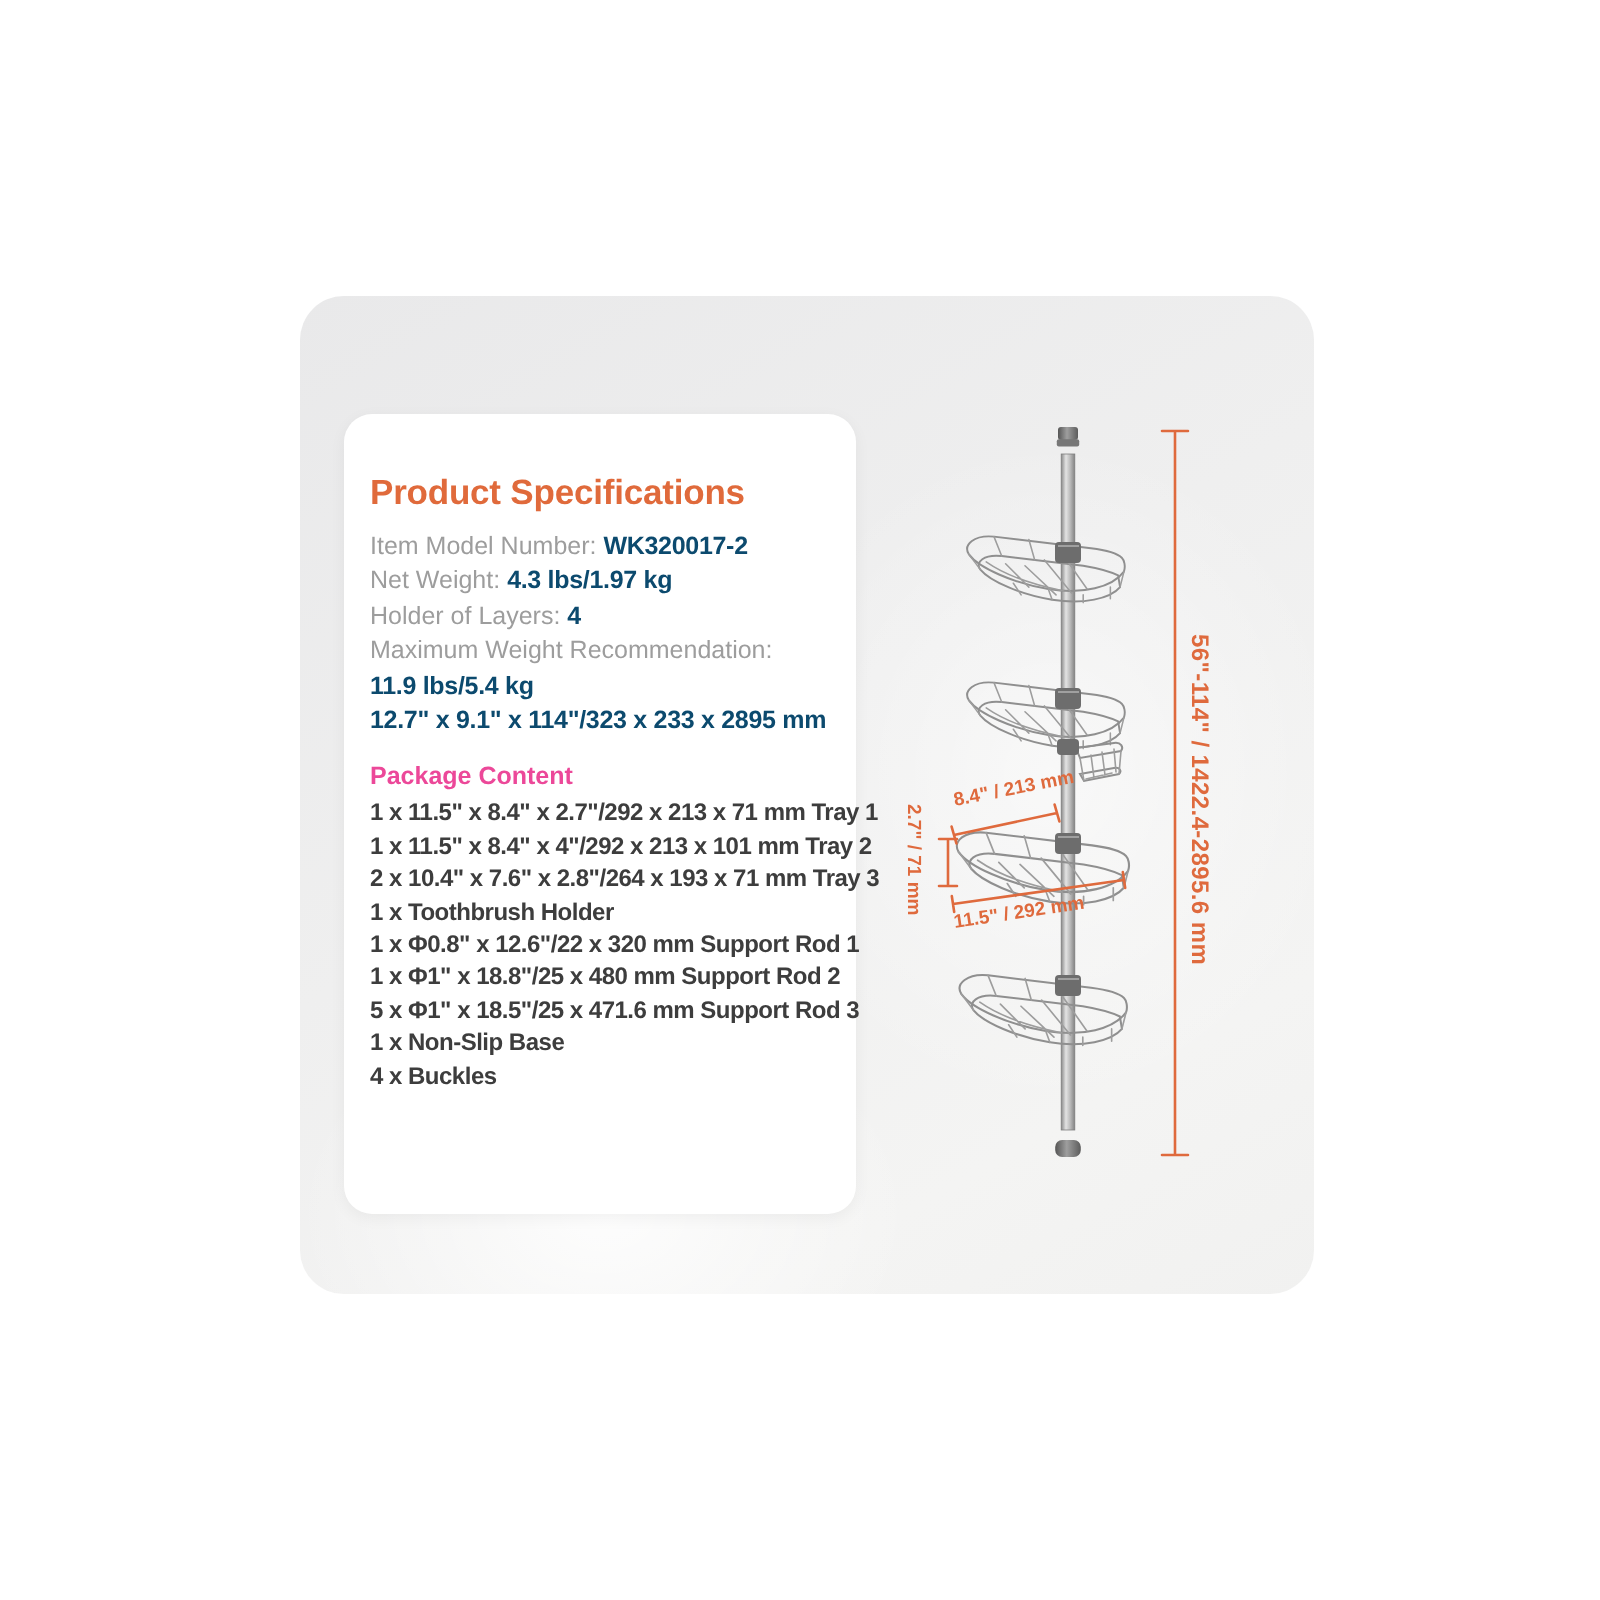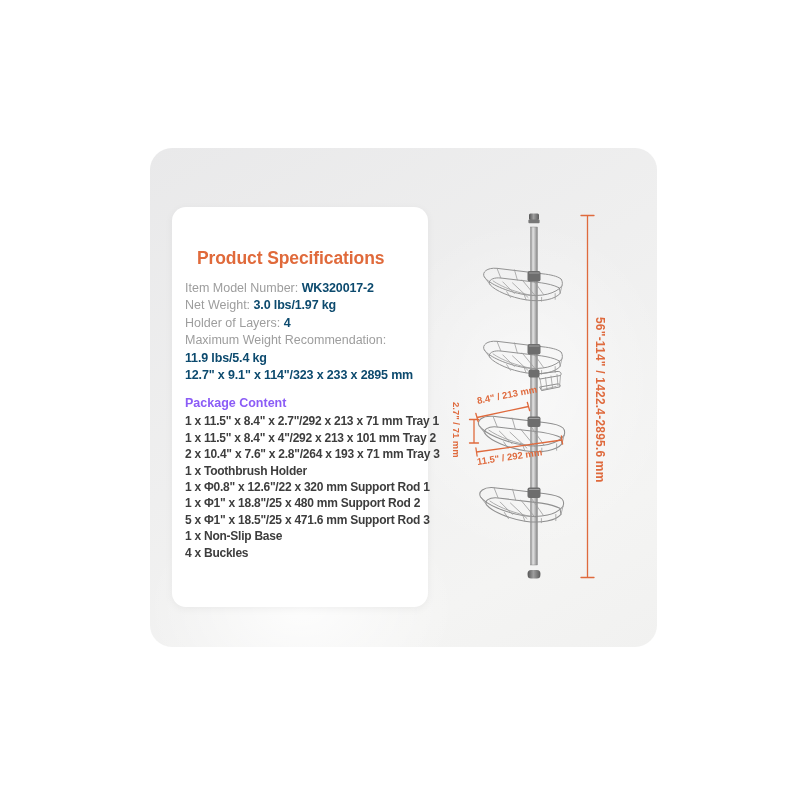--- a/index.html
+++ b/index.html
@@ -7,25 +7,25 @@
          font-family:"Liberation Sans","DejaVu Sans",sans-serif;}
   
   .panel{position:absolute;left:150px;top:148px;width:507px;height:499px;border-radius:22px;
          background:
            radial-gradient(220px 160px at 30% 92%, rgba(255,255,255,.85), rgba(255,255,255,0) 70%),
            radial-gradient(230px 260px at 74% 48%, rgba(255,255,255,.55), rgba(255,255,255,0) 65%),
            linear-gradient(150deg,#e9e9ea 0%,#efefef 45%,#f4f4f3 80%,#f1f1f0 100%);}
   
   .card{position:absolute;left:172px;top:207px;width:256px;height:400px;background:#ffffff;
         border-radius:14px;box-shadow:0 2px 8px rgba(0,0,0,.05);padding:29px 8px 0 13px;box-sizing:border-box;}
-  .card h1{margin:12px;font-size:17.5px;line-height:20px;font-weight:bold;color:#e06a3b;letter-spacing:-.1px;}
+  .card h1{margin:0;font-size:17.5px;line-height:20px;font-weight:bold;color:#e06a3b;letter-spacing:-.1px;}
   .rows{margin-top:9px;font-size:12.5px;line-height:17.4px;white-space:nowrap;}
   .rows .lbl{color:#9d9d9d;}
   .rows .val{color:#0c4a6e;font-weight:bold;letter-spacing:-.15px;}
-  .pkg-head{margin-top:10px;font-size:12.5px;line-height:19px;font-weight:bold;color:#8b5cf6;}
+  .pkg-head{margin-top:10px;font-size:12.5px;line-height:19px;font-weight:bold;color:#ec4899;}
   .pkg{font-size:12px;line-height:16.4px;font-weight:bold;color:#3d3d3d;letter-spacing:-.25px;white-space:nowrap;}
   
   .drawing{position:absolute;left:440px;top:200px;width:185px;height:400px;}
   .dim-label{position:absolute;color:#df6a3d;font-weight:bold;white-space:nowrap;}
   .lbl-depth{left:477px;top:395px;font-size:9.5px;transform:rotate(-11deg);transform-origin:0 50%;}
   .lbl-height{left:451px;top:402px;font-size:9.5px;writing-mode:vertical-rl;}
   .lbl-width{left:477px;top:456px;font-size:9.5px;transform:rotate(-8.5deg);transform-origin:0 50%;}
   .lbl-range{left:593px;top:317px;font-size:12px;letter-spacing:.2px;writing-mode:vertical-rl;}
   .wire{stroke:#8f8f8f;stroke-width:1;fill:none;stroke-linecap:round;}
   .wire2{stroke:#9d9d9d;stroke-width:.8;fill:none;stroke-linecap:round;}
@@ -34,21 +34,21 @@
 </head>
 <body>
 
 <div class="stage">
   <div class="panel"></div>
 
   <div class="card">
     <h1>Product Specifications</h1>
     <div class="rows">
       <div><span class="lbl">Item Model Number: </span><span class="val">WK320017-2</span></div>
-      <div><span class="lbl">Net Weight: </span><span class="val">3.0 lbs/1.97 kg</span></div>
+      <div><span class="lbl">Net Weight: </span><span class="val">4.3 lbs/1.97 kg</span></div>
       <div><span class="lbl">Holder of Layers: </span><span class="val">4</span></div>
       <div><span class="lbl">Maximum Weight Recommendation:</span><span class="val"></span></div>
       <div><span class="lbl"></span><span class="val">11.9 lbs/5.4 kg</span></div>
       <div><span class="lbl"></span><span class="val">12.7" x 9.1" x 114"/323 x 233 x 2895 mm</span></div>
     </div>
     <div class="pkg-head">Package Content</div>
     <div class="pkg">
       <div>1 x 11.5" x 8.4" x 2.7"/292 x 213 x 71 mm Tray 1</div>
       <div>1 x 11.5" x 8.4" x 4"/292 x 213 x 101 mm Tray 2</div>
       <div>2 x 10.4" x 7.6" x 2.8"/264 x 193 x 71 mm Tray 3</div>

